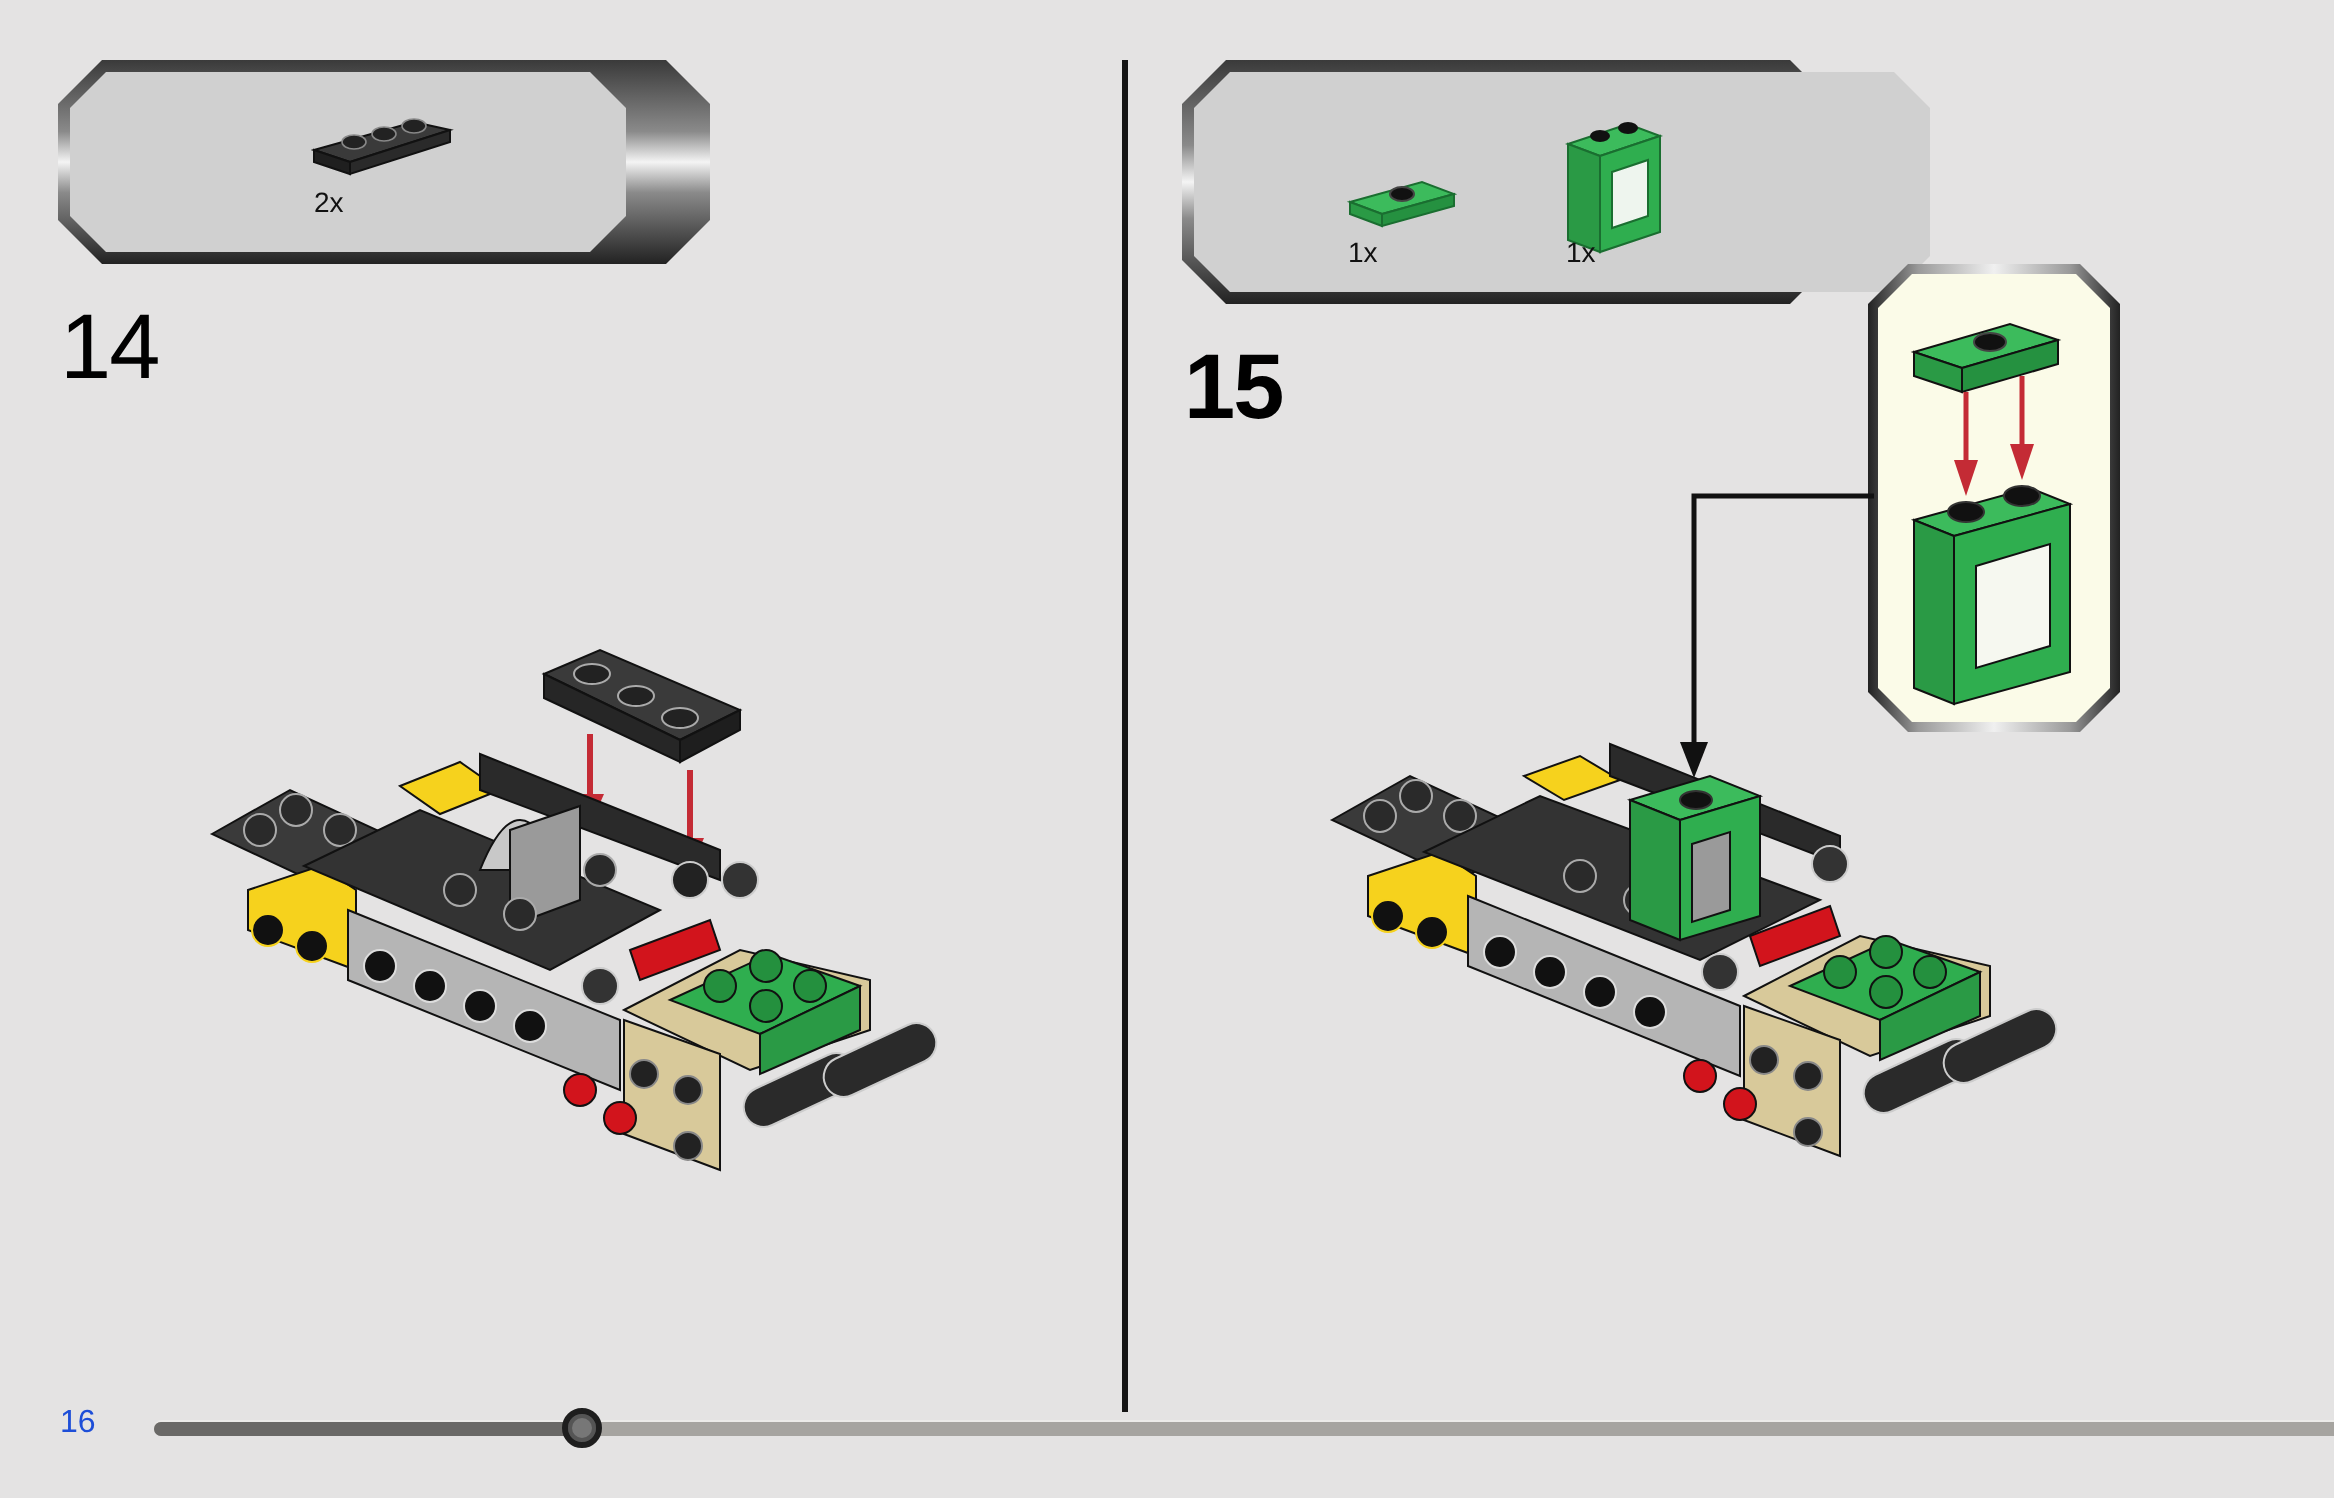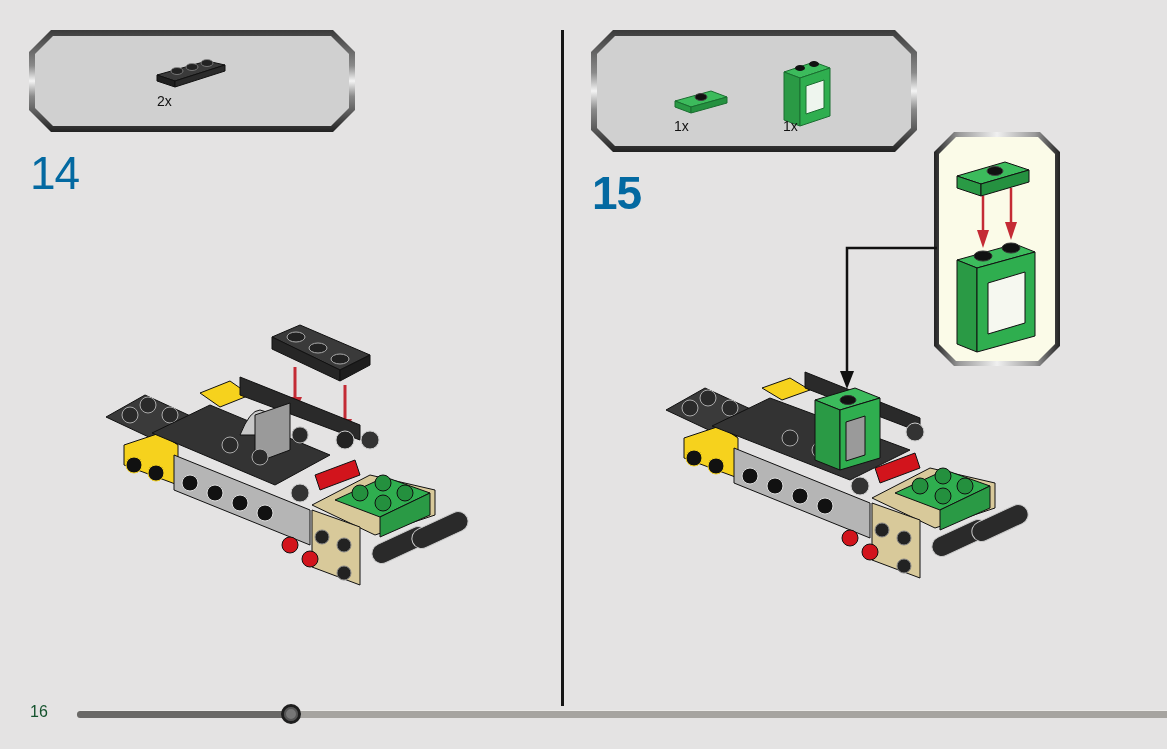--- a/index.html
+++ b/index.html
@@ -10,46 +10,46 @@
     position: absolute;
     background: #d0d0d0;
     clip-path: polygon(18px 0, calc(100% - 18px) 0, 100% 18px, 100% calc(100% - 18px), calc(100% - 18px) 100%, 18px 100%, 0 calc(100% - 18px), 0 18px);
   }
   .parts-frame {
     position: absolute;
     background: linear-gradient(180deg, #3a3a3a 0%, #8a8a8a 35%, #f4f4f4 50%, #8a8a8a 65%, #222 100%);
     clip-path: polygon(22px 0, calc(100% - 22px) 0, 100% 22px, 100% calc(100% - 22px), calc(100% - 22px) 100%, 22px 100%, 0 calc(100% - 22px), 0 22px);
   }
   .qty { position: absolute; font-size: 14px; color: #111; }
-  .step-num { position: absolute; font-size: 46px; font-weight: 400; color: #0369a1; letter-spacing: -1px; }
+  .step-num { position: absolute; font-size: 46px; font-weight: 400; color: #000000; letter-spacing: -1px; }
 
   .divider { position: absolute; left: 561px; top: 30px; width: 3px; height: 676px; background: #151515; }
 
   .callout-frame {
     position: absolute; left: 934px; top: 132px; width: 126px; height: 234px;
     background: linear-gradient(90deg, #222 0%, #9a9a9a 20%, #f0f0f0 50%, #9a9a9a 80%, #222 100%);
     clip-path: polygon(20px 0, calc(100% - 20px) 0, 100% 20px, 100% calc(100% - 20px), calc(100% - 20px) 100%, 20px 100%, 0 calc(100% - 20px), 0 20px);
   }
   .callout-inner {
     position: absolute; left: 5px; top: 5px; right: 5px; bottom: 5px;
     background: #fbfbe8;
     clip-path: polygon(17px 0, calc(100% - 17px) 0, 100% 17px, 100% calc(100% - 17px), calc(100% - 17px) 100%, 17px 100%, 0 calc(100% - 17px), 0 17px);
   }
 
-  .page-num { position: absolute; left: 30px; top: 703px; font-size: 16px; color: #14532d; }
+  .page-num { position: absolute; left: 30px; top: 703px; font-size: 16px; color: #1d4ed8; }
   .progress-track { position: absolute; left: 77px; top: 710px; width: 1090px; height: 8px; background: #a6a4a0; border-radius: 4px 0 0 4px; border-top: 1px solid #ecebe9; }
   .progress-fill { position: absolute; left: 77px; top: 711px; width: 214px; height: 7px; background: #6a6967; border-radius: 4px 0 0 4px; }
   .progress-handle { position: absolute; left: 281px; top: 704px; width: 20px; height: 20px; border-radius: 50%; background: #777; border: 3px solid #1e1e1e; box-shadow: inset 0 0 0 2px #555; }
   svg { position: absolute; overflow: visible; }
 </style>
 </head>
 <body>
 
 <div class="parts-frame" style="left:29px;top:30px;width:326px;height:102px;"></div>
-<div class="parts-box" style="left:35px;top:36px;width:314px;height:90px;">
+<div class="parts-box" style="left:35px;top:36px;width:278px;height:90px;">
   <svg style="left:120px;top:17px;" width="72" height="40" viewBox="0 0 72 40">
     <polygon points="2,22 52,8 70,12 20,28" fill="#3a3a3a" stroke="#111" stroke-width="1"></polygon>
     <polygon points="2,22 20,28 20,34 2,28" fill="#1f1f1f" stroke="#111" stroke-width="1"></polygon>
     <polygon points="20,28 70,12 70,18 20,34" fill="#2a2a2a" stroke="#111" stroke-width="1"></polygon>
     <ellipse cx="22" cy="18" rx="6" ry="3.5" fill="#222" stroke="#888" stroke-width="0.8"></ellipse>
     <ellipse cx="37" cy="14" rx="6" ry="3.5" fill="#222" stroke="#888" stroke-width="0.8"></ellipse>
     <ellipse cx="52" cy="10" rx="6" ry="3.5" fill="#222" stroke="#888" stroke-width="0.8"></ellipse>
   </svg>
   <span class="qty" style="left:122px;top:57px;">2x</span>
 </div>
@@ -112,21 +112,21 @@
   <circle cx="190" cy="230" r="8" fill="#d2141c" stroke="#111"></circle>
   <circle cx="210" cy="244" r="8" fill="#d2141c" stroke="#111"></circle>
 
   <rect x="270" y="220" width="60" height="20" rx="10" fill="#2a2a2a" stroke="#ccc" transform="rotate(-25 300 230)"></rect>
   <rect x="310" y="205" width="60" height="20" rx="10" fill="#2a2a2a" stroke="#ccc" transform="rotate(-25 340 215)"></rect>
 </svg>
 
 <div class="divider"></div>
 
 <div class="parts-frame" style="left:591px;top:30px;width:326px;height:122px;"></div>
-<div class="parts-box" style="left:597px;top:36px;width:314px;height:110px;">
+<div class="parts-box" style="left:597px;top:36px;width:368px;height:110px;">
   <svg style="left:76px;top:51px;" width="56" height="28" viewBox="0 0 56 28">
     <polygon points="2,14 38,4 54,10 18,20" fill="#3cbb5c" stroke="#1a6e30"></polygon>
     <polygon points="2,14 18,20 18,26 2,20" fill="#2a9a45" stroke="#1a6e30"></polygon>
     <polygon points="18,20 54,10 54,16 18,26" fill="#259140" stroke="#1a6e30"></polygon>
     <ellipse cx="28" cy="10" rx="6" ry="3.5" fill="#111" stroke="#444"></ellipse>
   </svg>
   <span class="qty" style="left:77px;top:82px;">1x</span>
   <svg style="left:185px;top:22px;" width="52" height="70" viewBox="0 0 52 70">
     <polygon points="2,14 32,4 48,10 18,20" fill="#3cbb5c" stroke="#1a6e30"></polygon>
     <polygon points="2,14 18,20 18,68 2,62" fill="#2a9a45" stroke="#1a6e30"></polygon>

